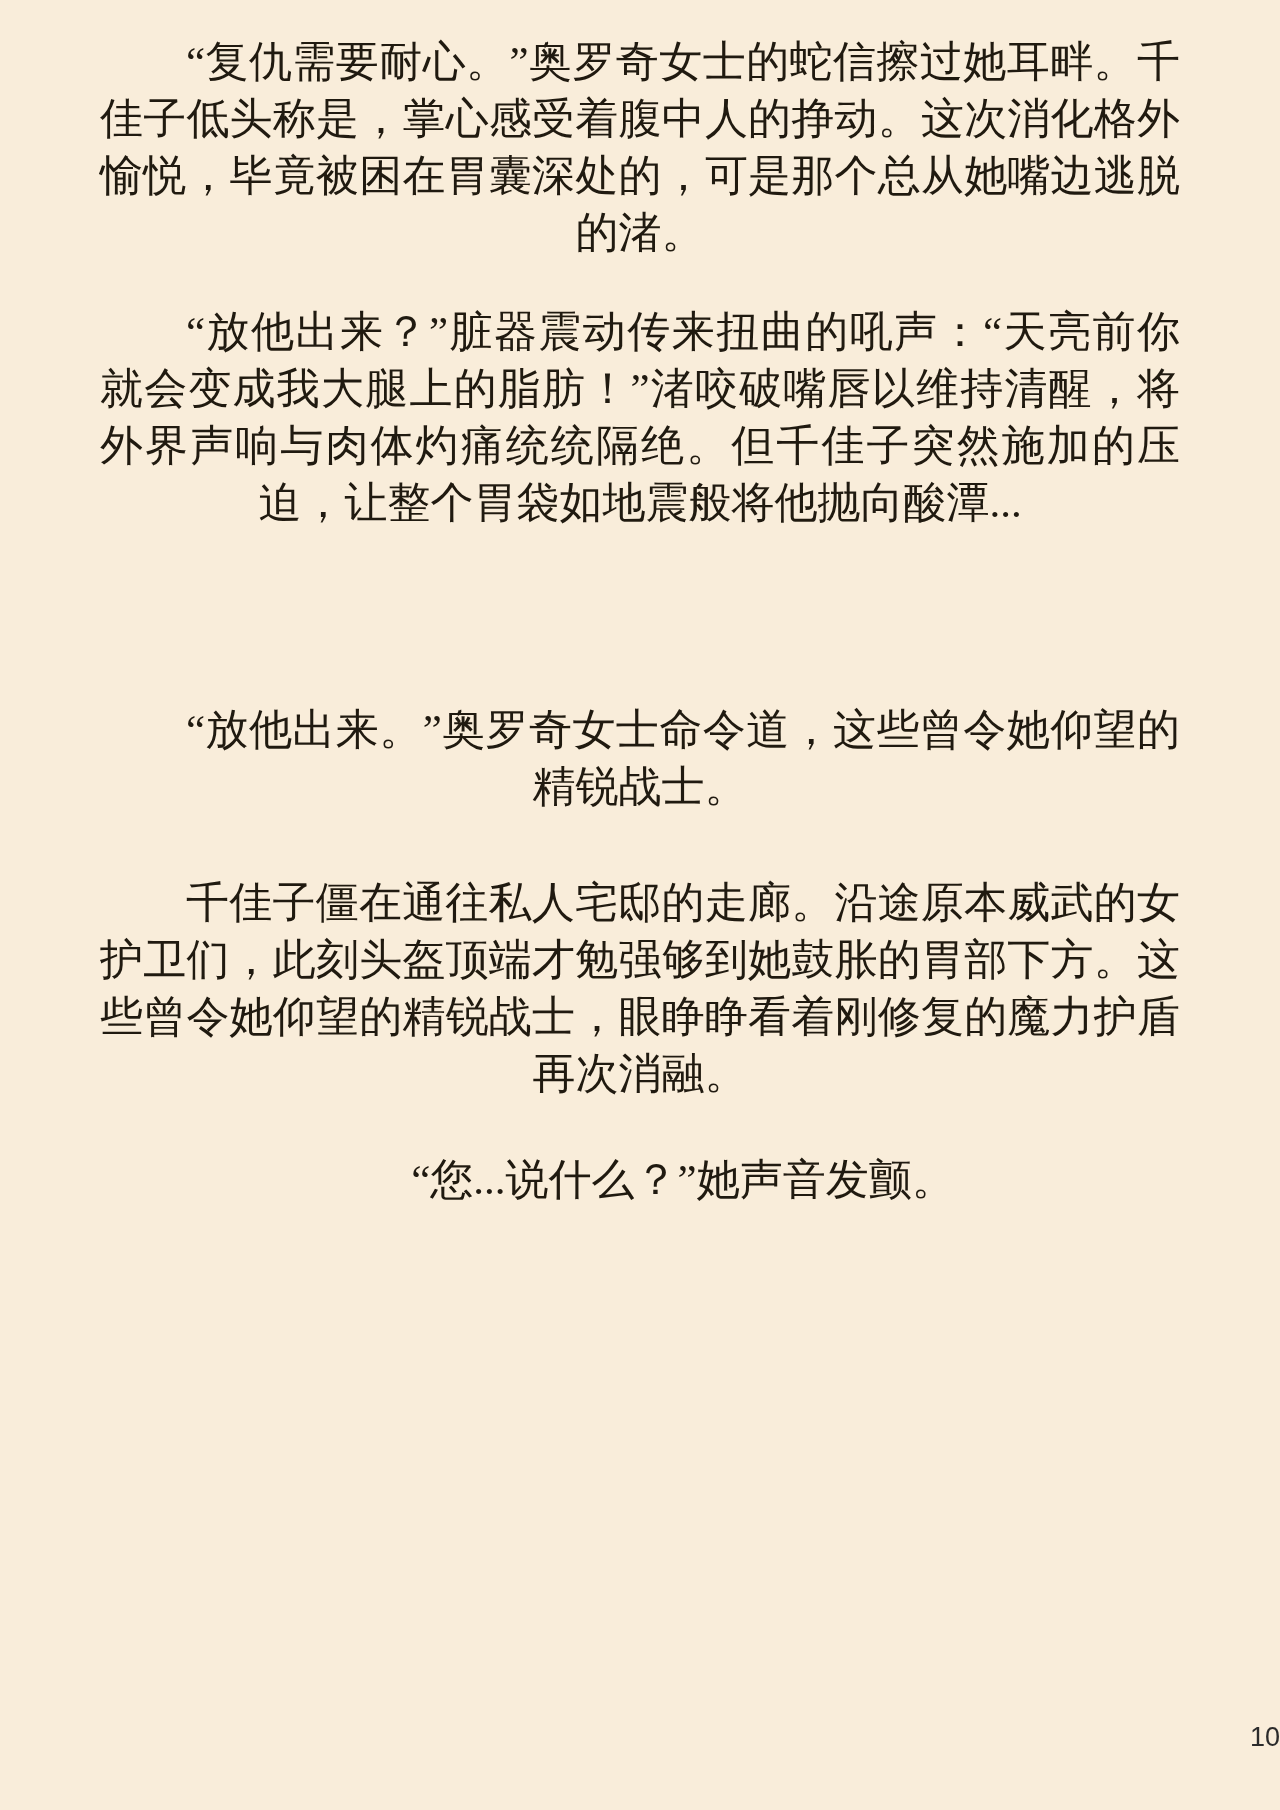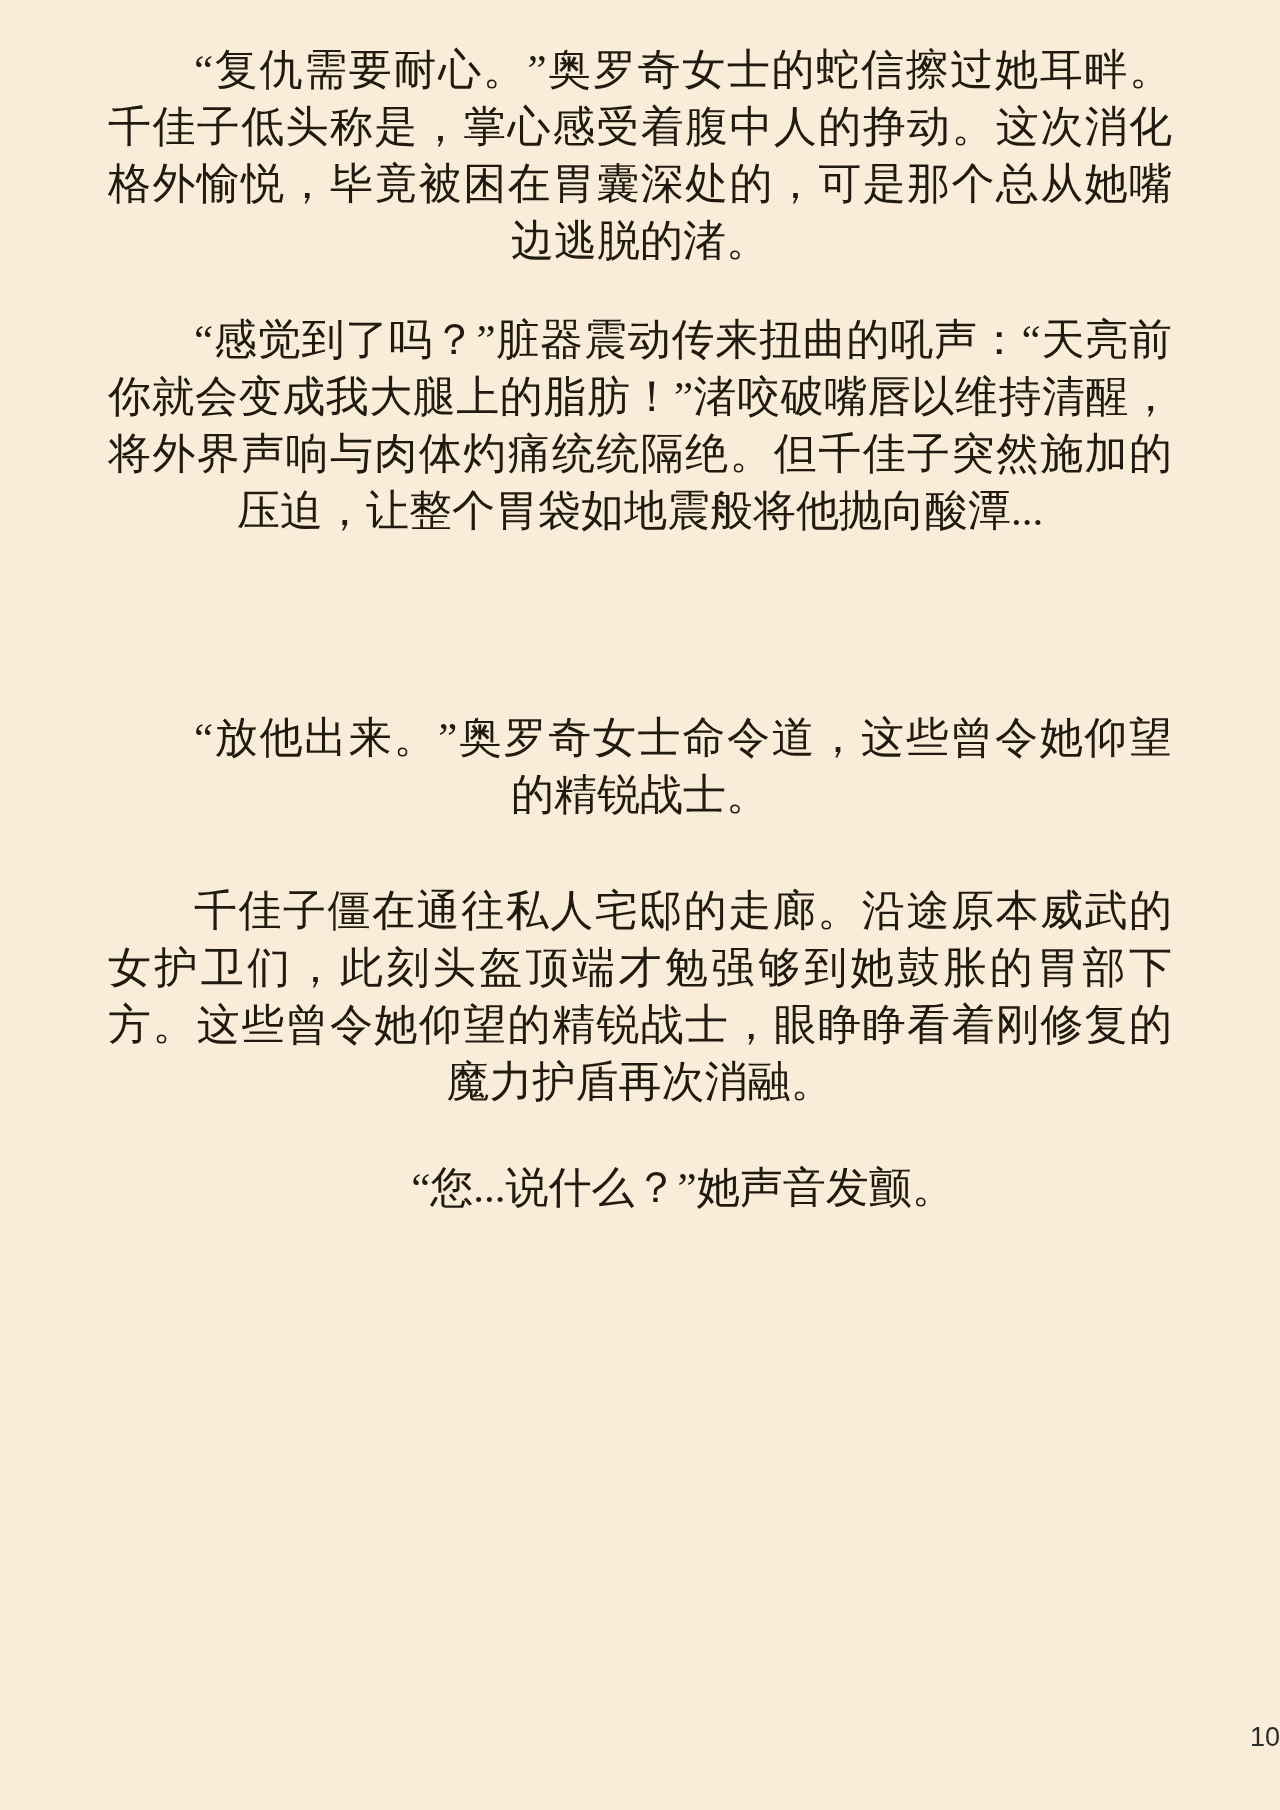--- a/index.html
+++ b/index.html
@@ -19,21 +19,21 @@
     height: 1810px;
     position: relative;
     box-sizing: border-box;
   }
   .text-body {
     box-sizing: border-box;
     padding: 33px 100px 0 100px;
     color: #201a10;
   }
   .para {
-    margin: 8px;
+    margin: 0;
     font-size: 43px;
     line-height: 57px;
     color: #201a10;
     text-align: justify;
     text-align-last: center;
     text-justify: inter-character;
     text-indent: 2em;
     word-break: normal;
   }
   
@@ -54,19 +54,19 @@
     color: #2b2httpb;
     color: #2b2b2b;
   }
 </style>
 </head>
 <body>
 
 <div class="page">
   <div class="text-body">
     <p class="para">“复仇需要耐心。”奥罗奇女士的蛇信擦过她耳畔。千佳子低头称是，掌心感受着腹中人的挣动。这次消化格外愉悦，毕竟被困在胃囊深处的，可是那个总从她嘴边逃脱的渚。</p>
-    <p class="para gap-small">“感觉到了吗？”脏器震动传来扭曲的吼声：“天亮前你就会变成我大腿上的脂肪！”渚咬破嘴唇以维持清醒，将外界声响与肉体灼痛统统隔绝。但千佳子突然施加的压迫，让整个胃袋如地震般将他抛向酸潭...</p>
+    <p class="para gap-small">“放他出来？”脏器震动传来扭曲的吼声：“天亮前你就会变成我大腿上的脂肪！”渚咬破嘴唇以维持清醒，将外界声响与肉体灼痛统统隔绝。但千佳子突然施加的压迫，让整个胃袋如地震般将他抛向酸潭...</p>
     <p class="para gap-huge">“放他出来。”奥罗奇女士命令道，这些曾令她仰望的精锐战士。</p>
     <p class="para gap-med">千佳子僵在通往私人宅邸的走廊。沿途原本威武的女护卫们，此刻头盔顶端才勉强够到她鼓胀的胃部下方。这些曾令她仰望的精锐战士，眼睁睁看着刚修复的魔力护盾再次消融。</p>
     <p class="para gap-last">“您...说什么？”她声音发颤。</p>
   </div>
   <div class="page-number">10</div>
 </div>
 
 </body></html>

